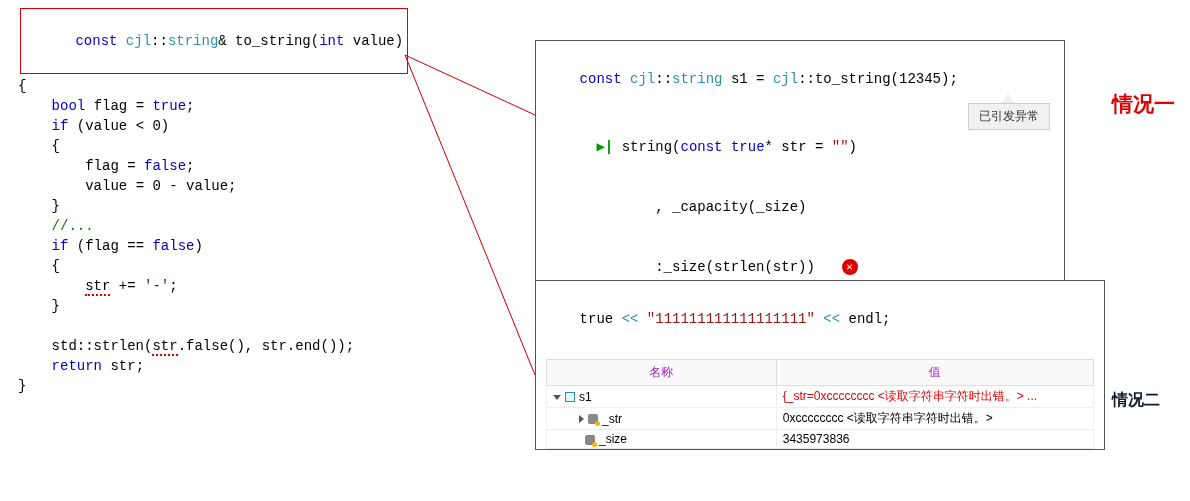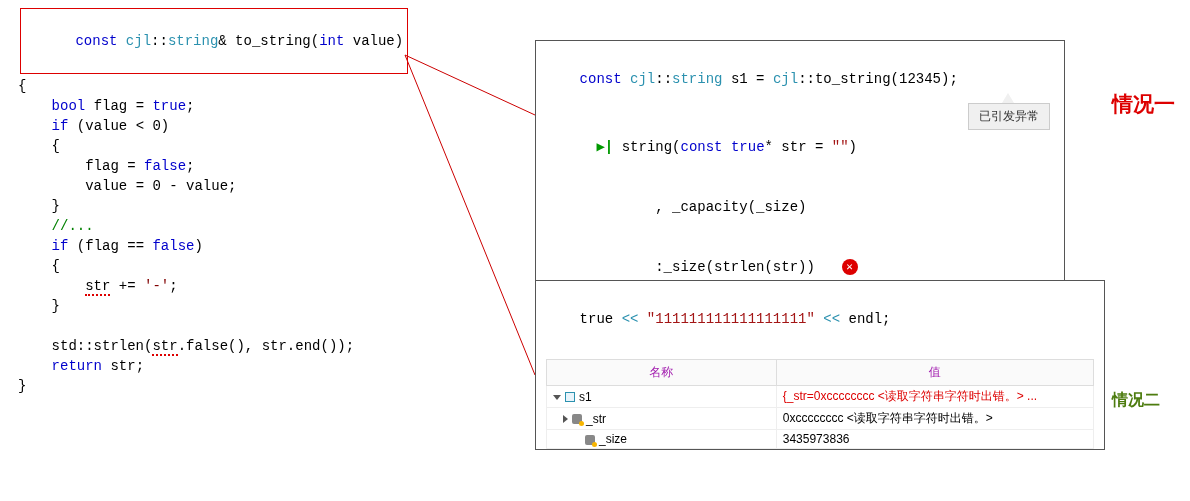--- a/index.html
+++ b/index.html
@@ -66,21 +66,21 @@
     top: 90px;
     color: #d00;
     font-weight: bold;
     font-family: "Microsoft YaHei", sans-serif;
     font-size: 21px;
   }
   .label-2 {
     position: absolute;
     left: 1112px;
     top: 390px;
-    color: #4d7c0f;
+    color: #0f172a;
     font-weight: bold;
     font-family: "Microsoft YaHei", sans-serif;
     font-size: 16px;
   }
   .debug-arrow {
     color: #090;
     font-weight: bold;
   }
   .char-lit { color: #800000; }
   .exc-tooltip {
@@ -249,21 +249,21 @@
         <th style="width:42%">名称</th>
         <th>值</th>
       </tr>
     </thead>
     <tbody>
       <tr>
         <td><span class="tri-down"></span><span class="box-icon"></span><span>s1</span></td>
         <td class="red-val">{_str=0xcccccccc &lt;读取字符串字符时出错。&gt; ...</td>
       </tr>
       <tr>
-        <td style="padding-left:16px;"><span class="tri"></span><span class="field-icon"></span><span>_str</span></td>
+        <td style="padding-left:32px;"><span class="tri"></span><span class="field-icon"></span><span>_str</span></td>
         <td>0xcccccccc &lt;读取字符串字符时出错。&gt;</td>
       </tr>
       <tr>
         <td style="padding-left:38px;"><span class="field-icon"></span><span>_size</span></td>
         <td>3435973836</td>
       </tr>
 
     </tbody>
   </table>
 </div>

